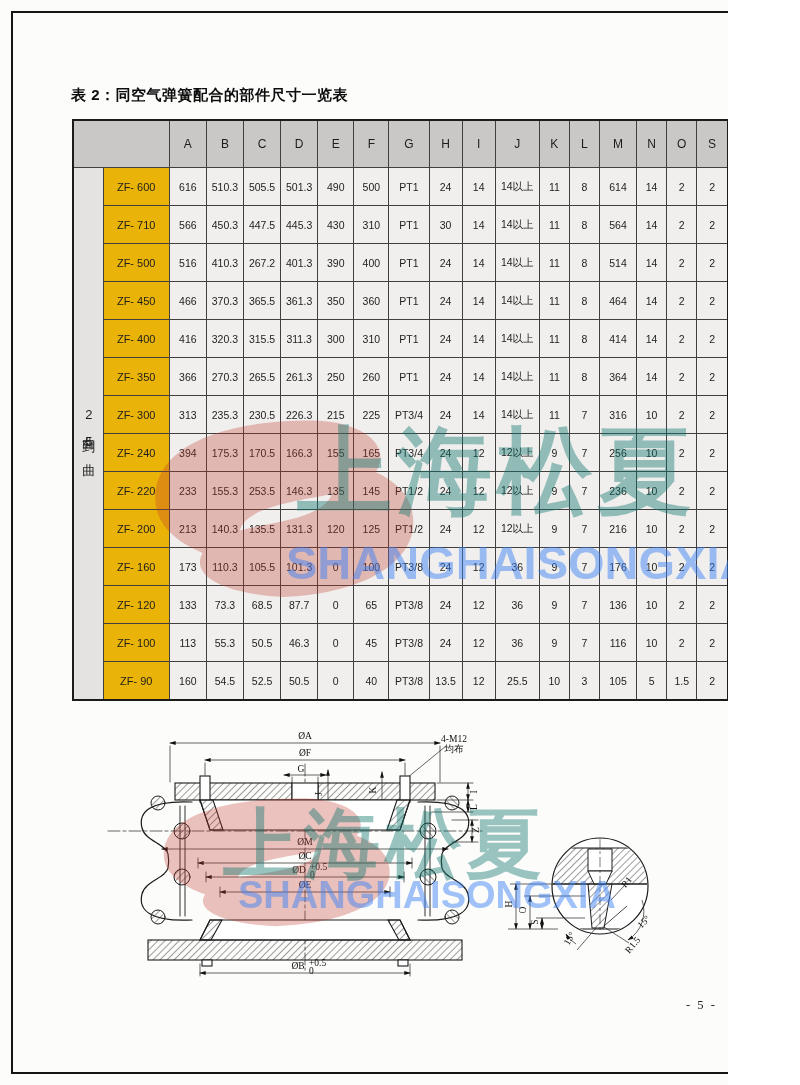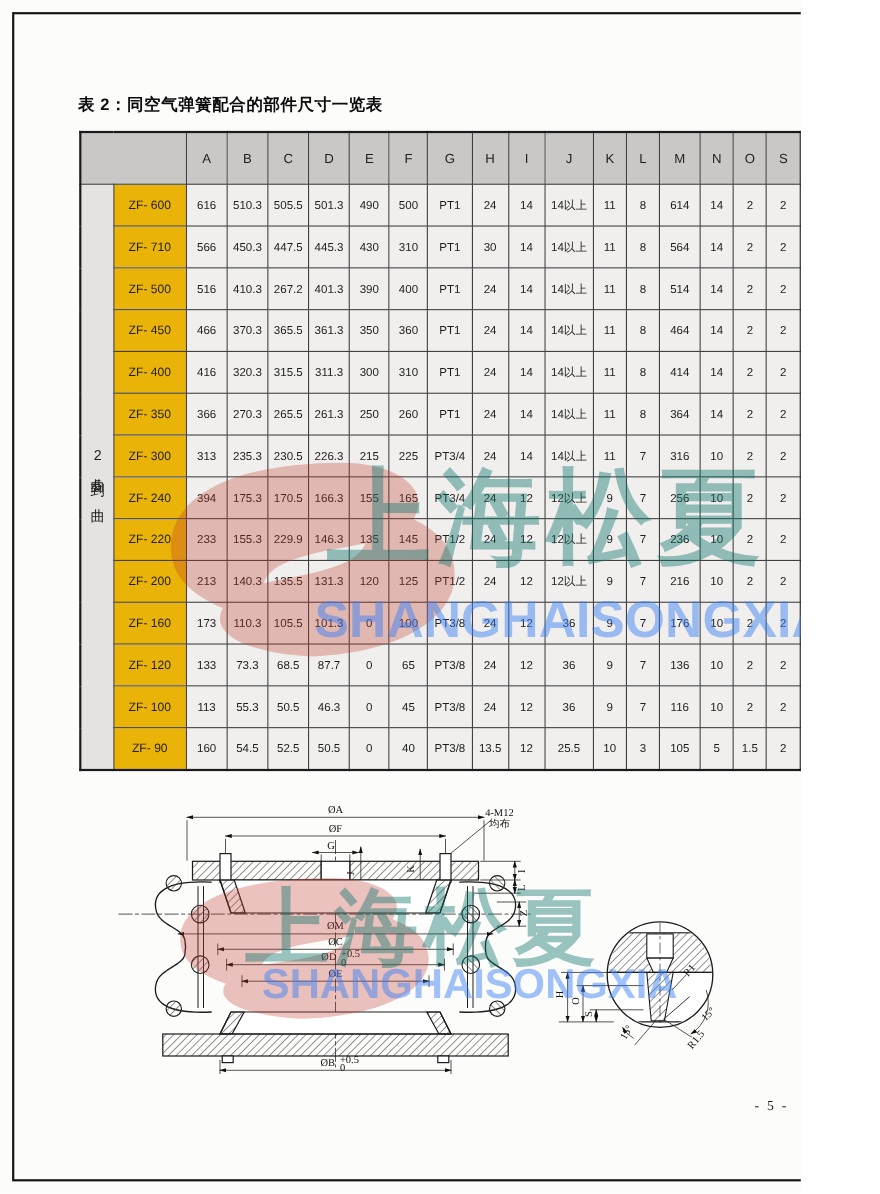--- a/index.html
+++ b/index.html
@@ -256,21 +256,21 @@
             <td class="data-cell">7</td>
             <td class="data-cell">256</td>
             <td class="data-cell">10</td>
             <td class="data-cell">2</td>
             <td class="data-cell">2</td>
           </tr>
           <tr>
             <td class="model-cell">ZF- 220</td>
             <td class="data-cell">233</td>
             <td class="data-cell">155.3</td>
-            <td class="data-cell">229.9</td>
+            <td class="data-cell">253.5</td>
             <td class="data-cell">146.3</td>
             <td class="data-cell">135</td>
             <td class="data-cell">145</td>
             <td class="data-cell">PT1/2</td>
             <td class="data-cell">24</td>
             <td class="data-cell">12</td>
             <td class="data-cell">12以上</td>
             <td class="data-cell">9</td>
             <td class="data-cell">7</td>
             <td class="data-cell">236</td>

